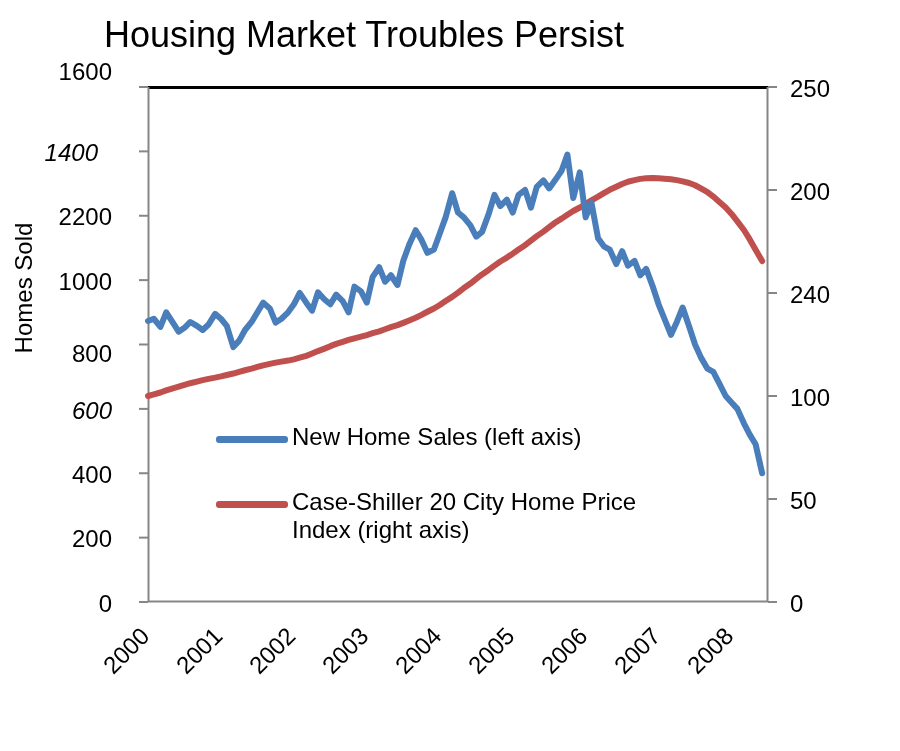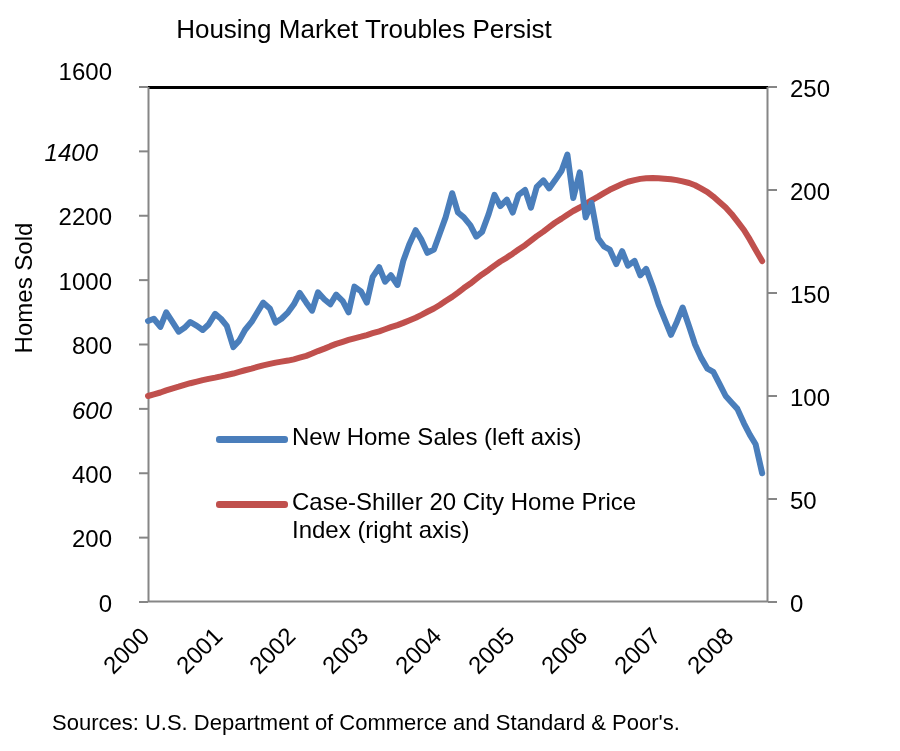--- a/index.html
+++ b/index.html
@@ -20,21 +20,21 @@
     left: 0; top: 0;
     width: 900px;
     height: 751px;
   }
   .chart-title {
     position: absolute;
     left: 0;
     top: 14px;
     width: 728px;
     text-align: center;
-    font-size: 26px;
+    font-size: 36px;
     font-weight: 400;
     letter-spacing: 0px;
     color: #000000;
   }
   .axis-title-left {
     position: absolute;
     left: -86px;
     top: 274px;
     width: 220px;
     text-align: center;
@@ -95,29 +95,29 @@
 <div id="figure">
 
   <div class="chart-title">Housing Market Troubles Persist</div>
 
   <div class="axis-title-left">Homes Sold</div>
 
   <div class="tick-label left" style="left:22px; top:58px;">1600</div>
   <div class="tick-label left" style="left:8px; top:139px;font-style:italic;">1400</div>
   <div class="tick-label left" style="left:22px; top:203px;">2200</div>
   <div class="tick-label left" style="left:22px; top:268px;">1000</div>
-  <div class="tick-label left" style="left:22px; top:332px;">800</div>
+  <div class="tick-label left" style="left:22px; top:340px;">800</div>
   <div class="tick-label left" style="left:22px; top:397px;font-style:italic;">600</div>
   <div class="tick-label left" style="left:22px; top:461px;">400</div>
   <div class="tick-label left" style="left:22px; top:525px;">200</div>
   <div class="tick-label left" style="left:22px; top:590px;">0</div>
 
   <div class="tick-label right" style="left:790px; top:75px;">250</div>
   <div class="tick-label right" style="left:790px; top:178px;">200</div>
-  <div class="tick-label right" style="left:790px; top:281px;">150</div>
+  <div class="tick-label right" style="left:790px; top:281px;">240</div>
   <div class="tick-label right" style="left:790px; top:384px;">100</div>
   <div class="tick-label right" style="left:790px; top:487px;">50</div>
   <div class="tick-label right" style="left:790px; top:590px;">0</div>
 
   <div class="xtick-label" style="left:82px; top:622px;">2000</div>
   <div class="xtick-label" style="left:155px; top:622px;">2001</div>
   <div class="xtick-label" style="left:228px; top:622px;">2002</div>
   <div class="xtick-label" style="left:301px; top:622px;">2003</div>
   <div class="xtick-label" style="left:374px; top:622px;">2004</div>
   <div class="xtick-label" style="left:447px; top:622px;">2005</div>
@@ -156,14 +156,13 @@
 
   <div class="legend-swatch" id="sw0" style="left: 216px; top: 436px; background: rgb(74, 126, 187);"></div>
   <div class="legend-label" style="left:292px; top:423px;">New Home Sales (left axis)</div>
 
   <div class="legend-swatch" id="sw1" style="left: 216px; top: 501px; background: rgb(192, 80, 77);"></div>
   <div class="legend-label" style="left:292px; top:488px;">
     <span>Case-Shiller 20 City Home Price</span><br>
     <span>Index (right axis)</span>
   </div>
 
-  <div class="source-note">Sources: U.S. Department of Commerce and Standard &amp; Poor's.</div>
 </div>
 
 </body></html>

